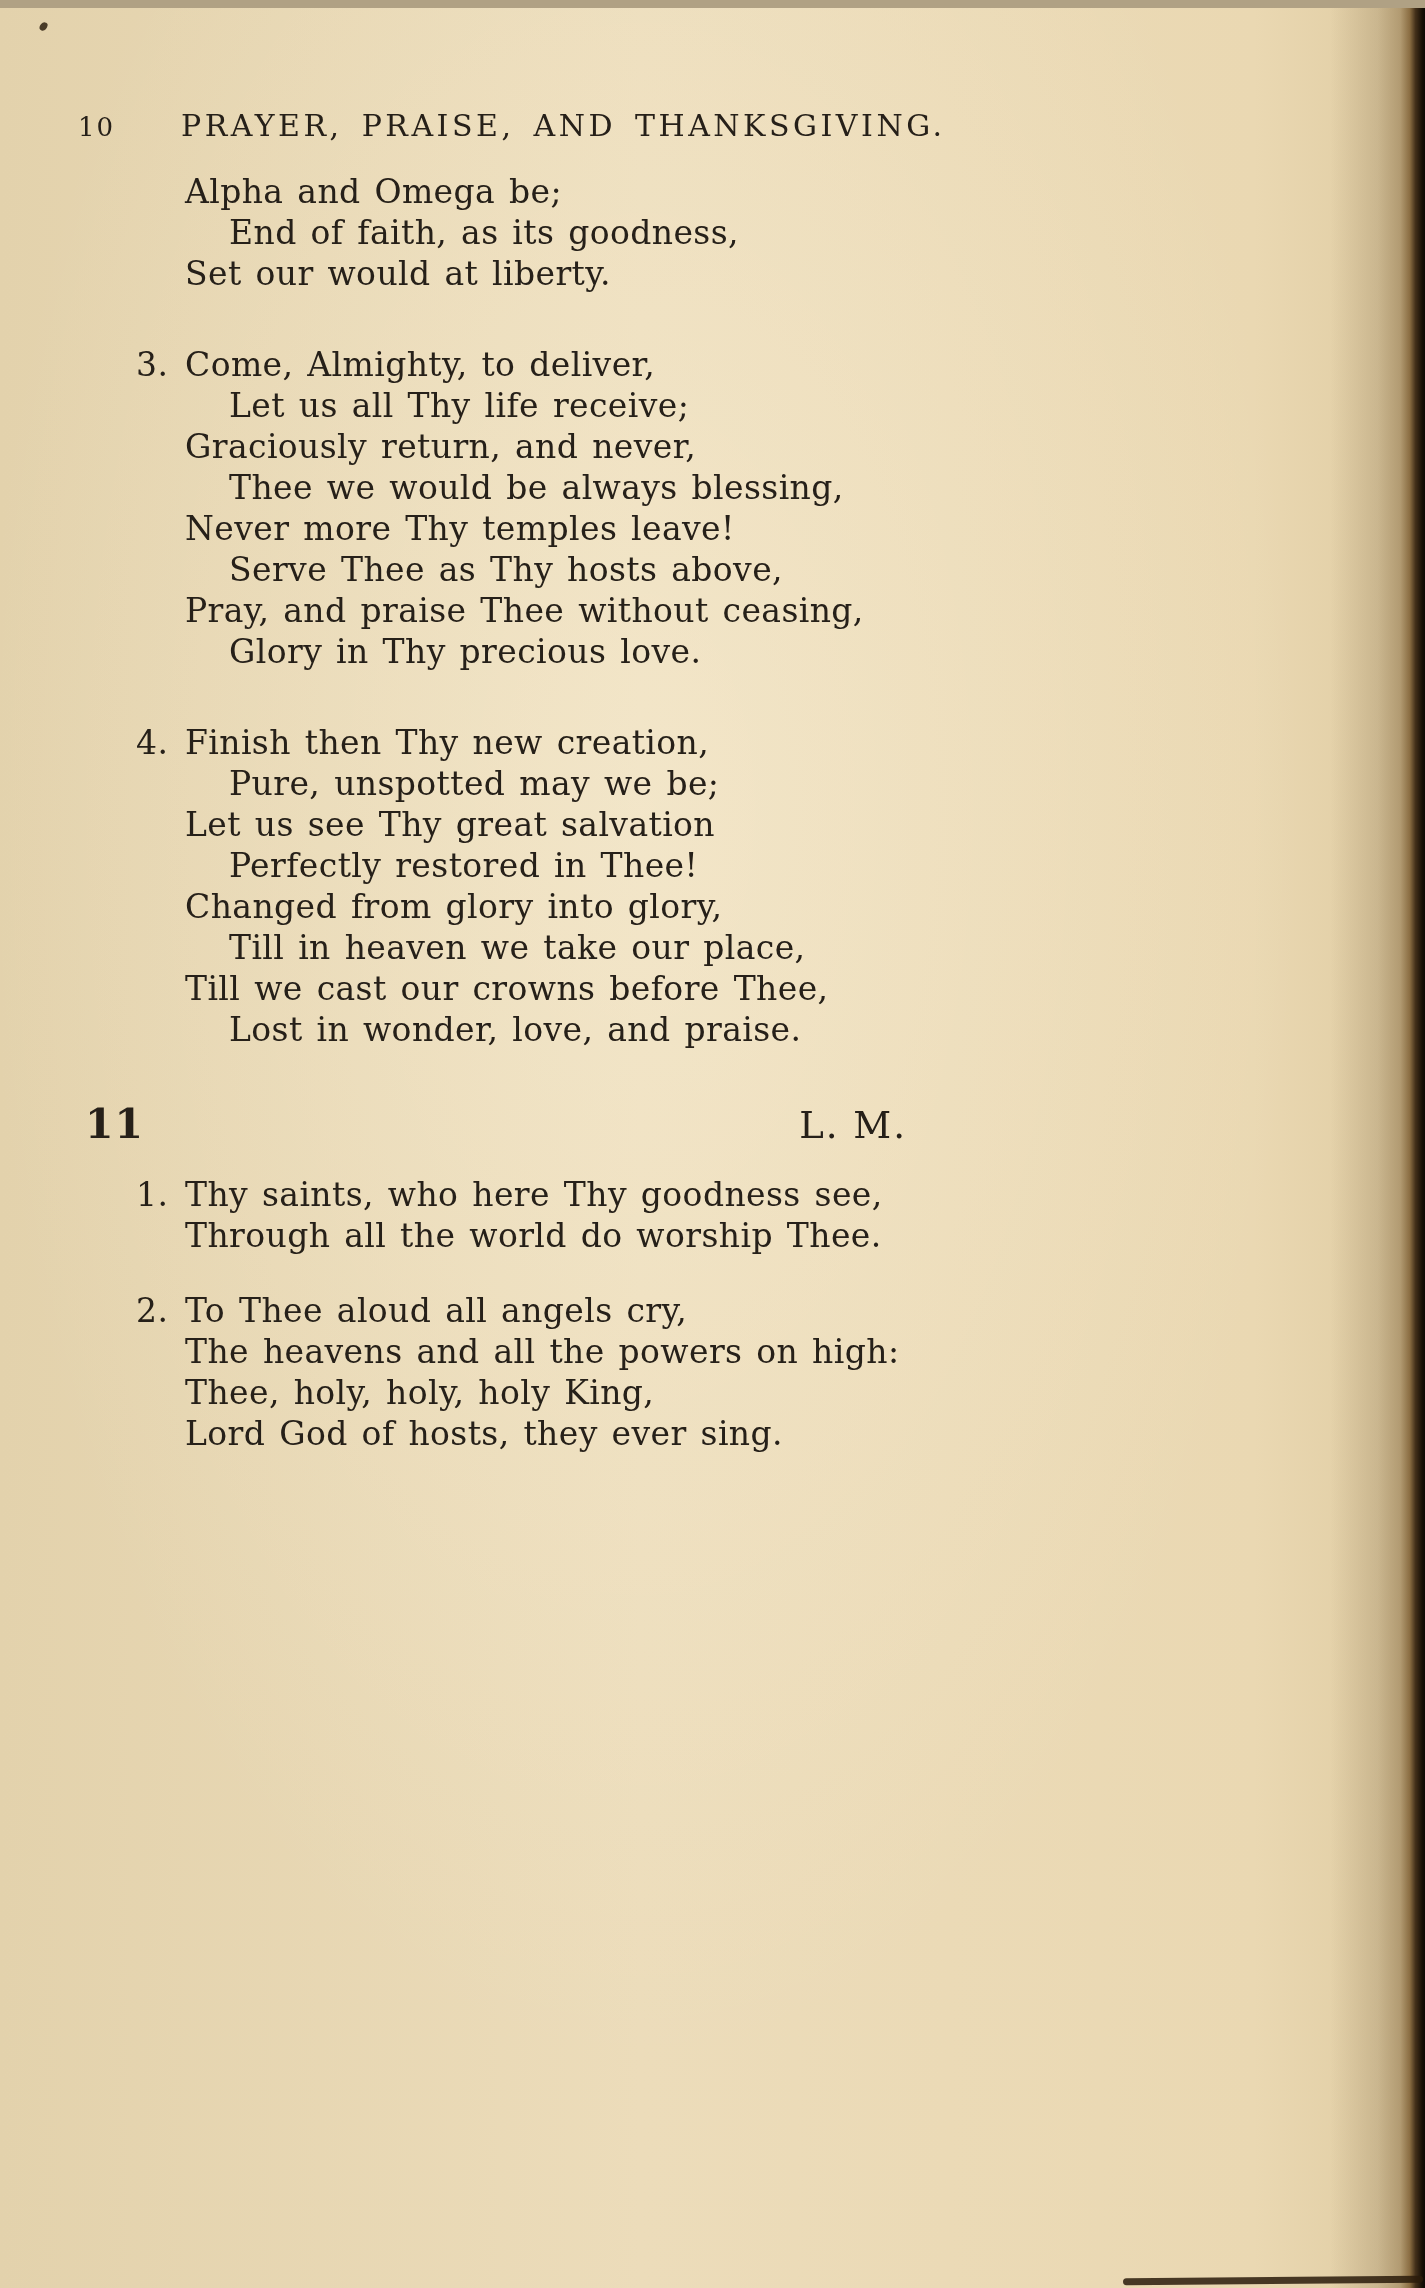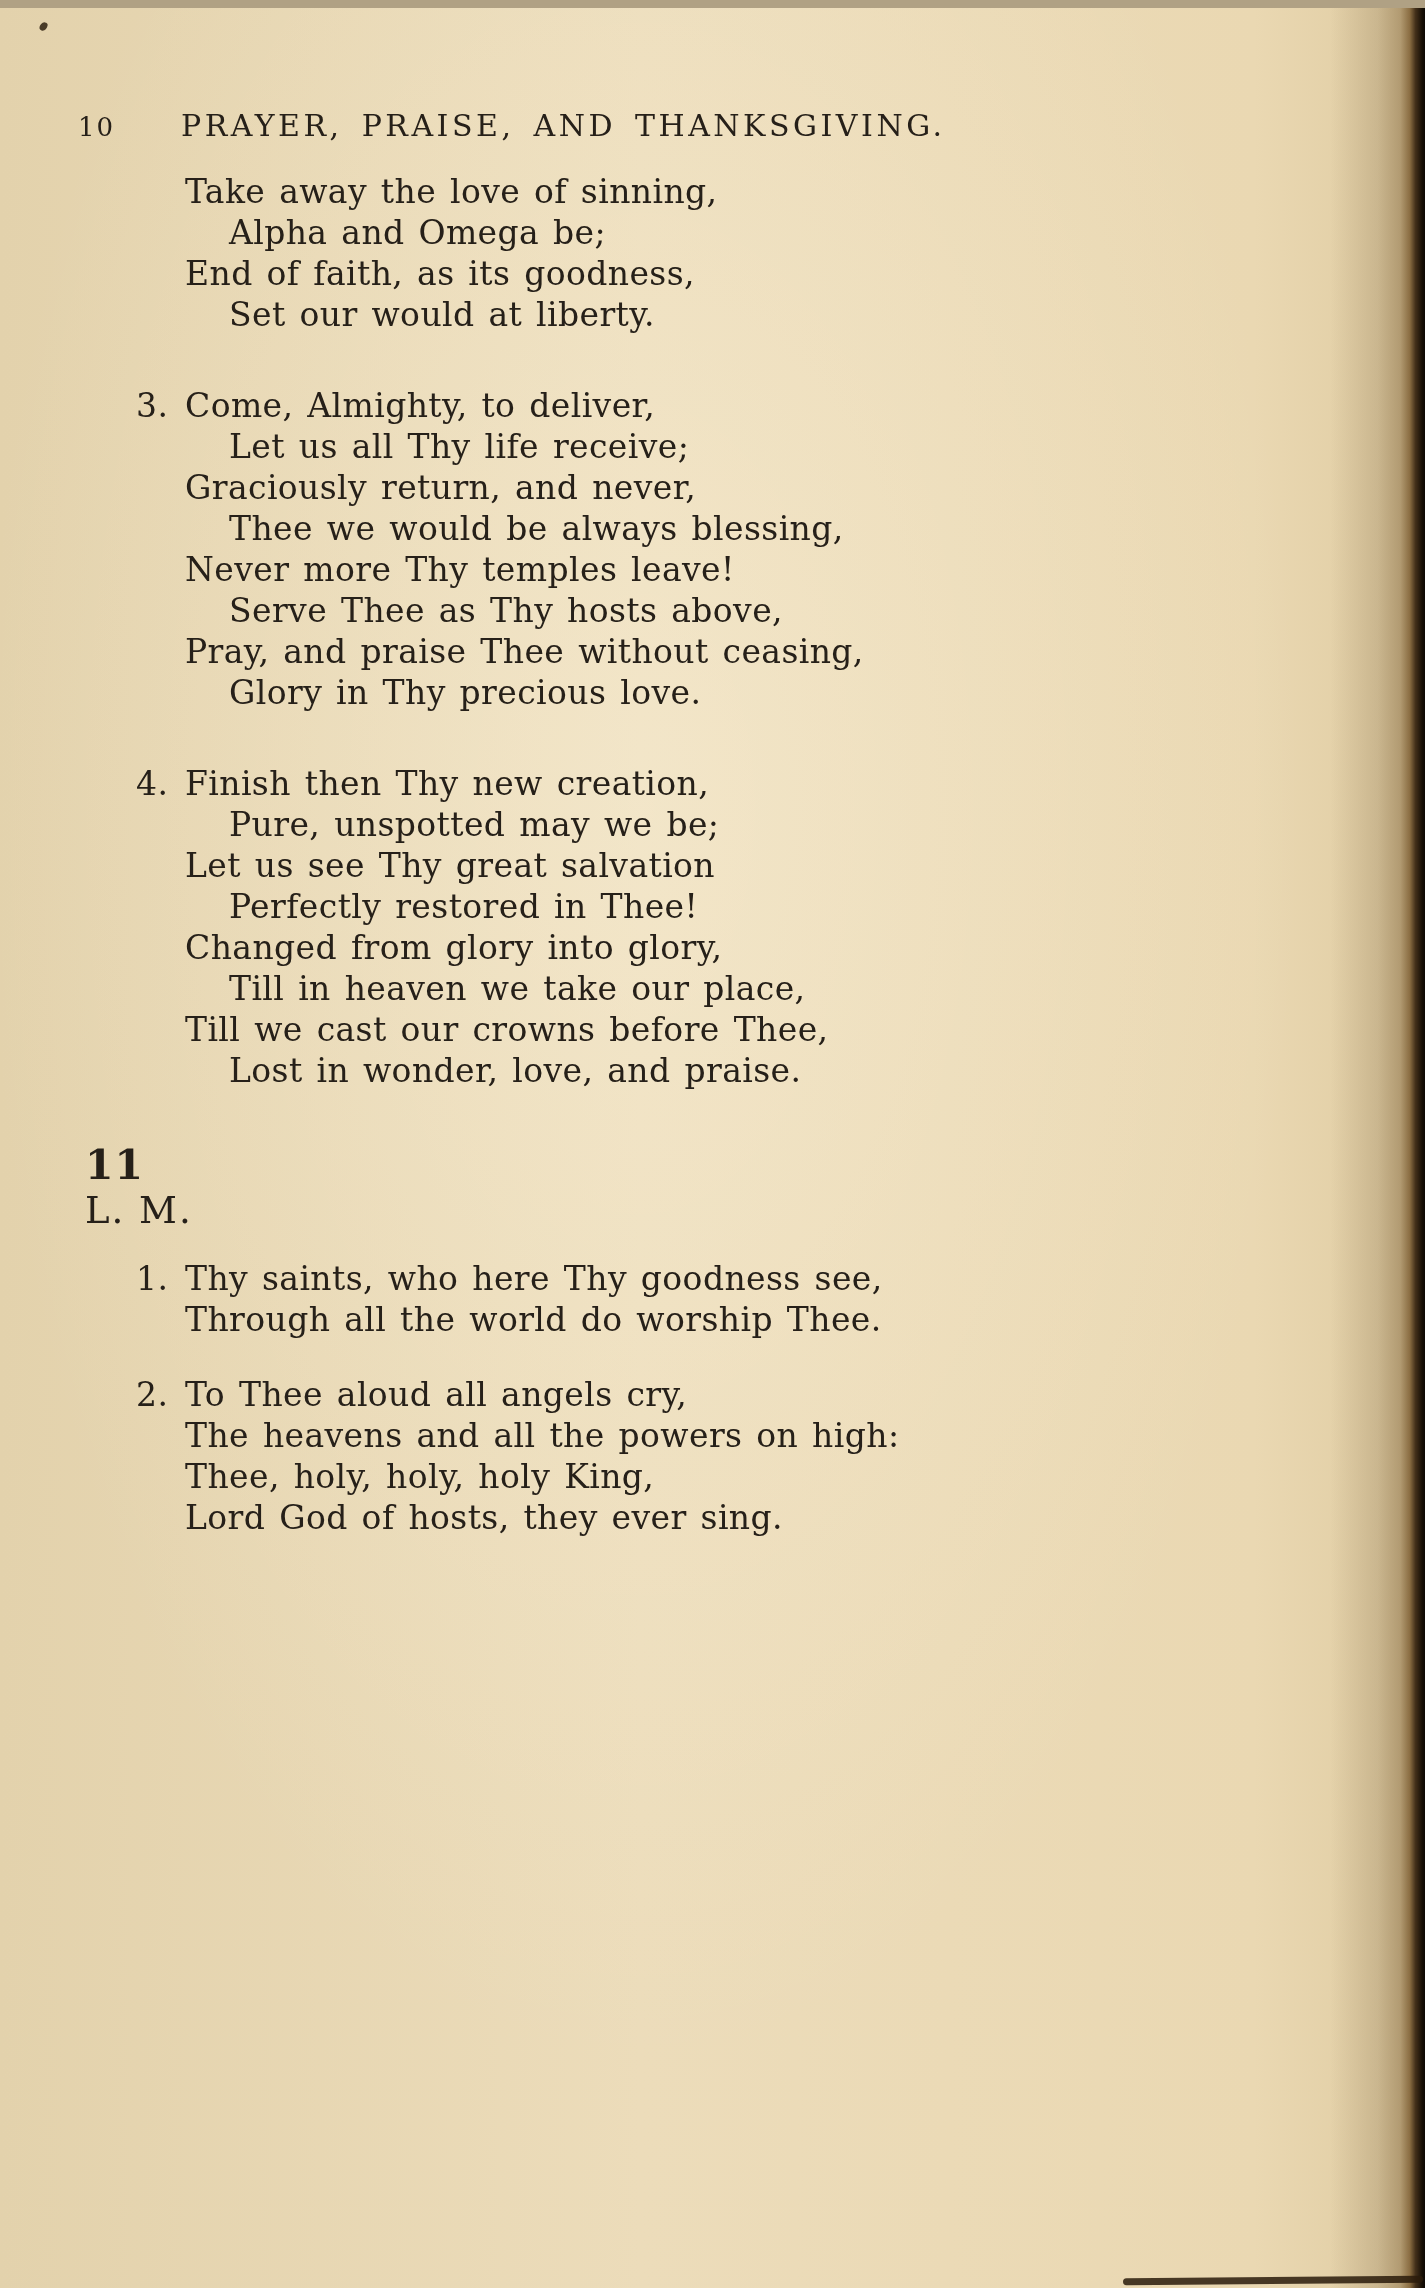--- a/index.html
+++ b/index.html
@@ -60,41 +60,40 @@
     word-spacing: 3px;
     max-width: 760px;
   }
   .stanza .snum {
     position: absolute; left: -49px; top: 0;
   }
   .stanza.alt div.line:nth-of-type(even) { padding-left: 44px; }
   .hymn-heading {
     margin: 6px 0 26px 85px;
     width: 822px;
-    display: flex; justify-content: flex-start; align-items: baseline; flex-direction: column;
+    display: flex; justify-content: space-between; align-items: baseline;
   }
   .hymn-number { font-size: 41px; font-weight: bold; letter-spacing: 1px; }
   .hymn-meter { font-size: 37px; letter-spacing: 2px; }
   .hymn .stanza { margin-bottom: 34px; }
 </style>
 </head>
 <body>
 
 <div class="page">
   <div class="ink-speck"></div>
 
   <div class="content">
 
     <div class="header">
       <span class="pagenum">10</span>
       <span class="running-title">PRAYER, PRAISE, AND THANKSGIVING.</span>
     </div>
 
     <div class="stanza alt">
-      <div class="line">Take away the love of sinning,</div>
       <div class="line">Alpha and Omega be;</div>
       <div class="line">End of faith, as its goodness,</div>
       <div class="line">Set our would at liberty.</div>
     </div>
 
     <div class="stanza alt">
       <span class="snum">3.</span>
       <div class="line">Come, Almighty, to deliver,</div>
       <div class="line">Let us all Thy life receive;</div>
       <div class="line">Graciously return, and never,</div>

